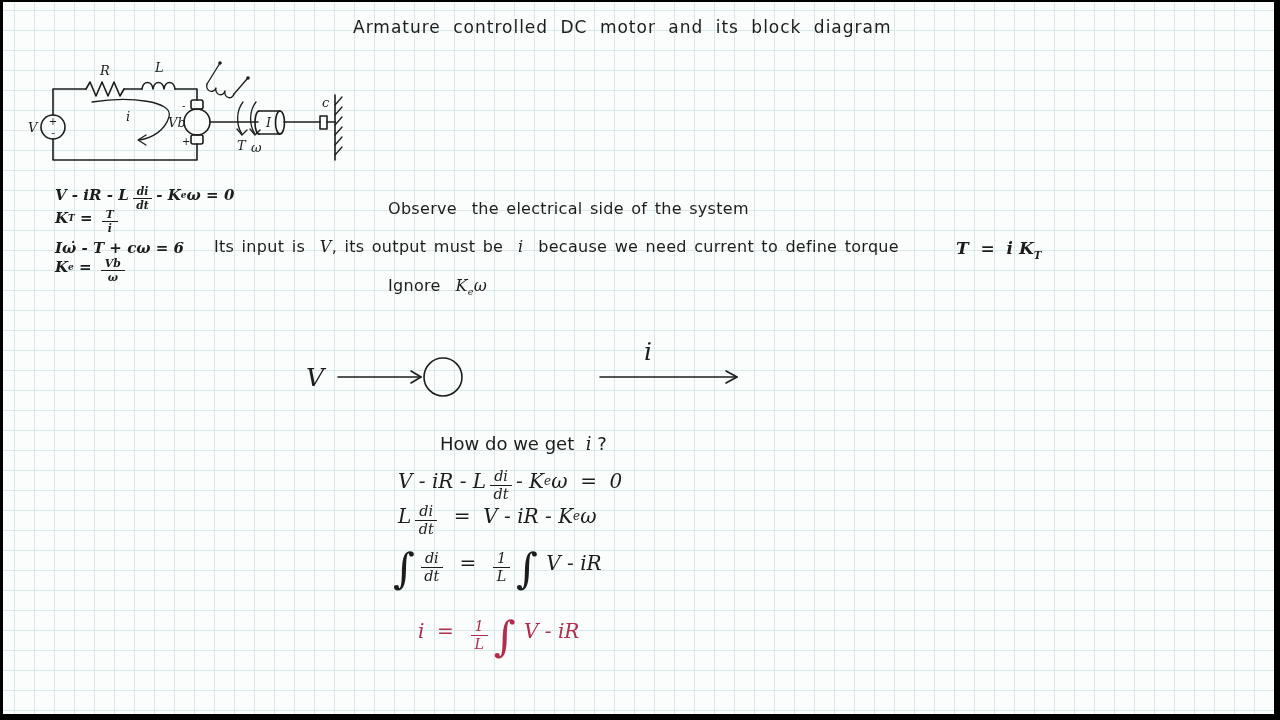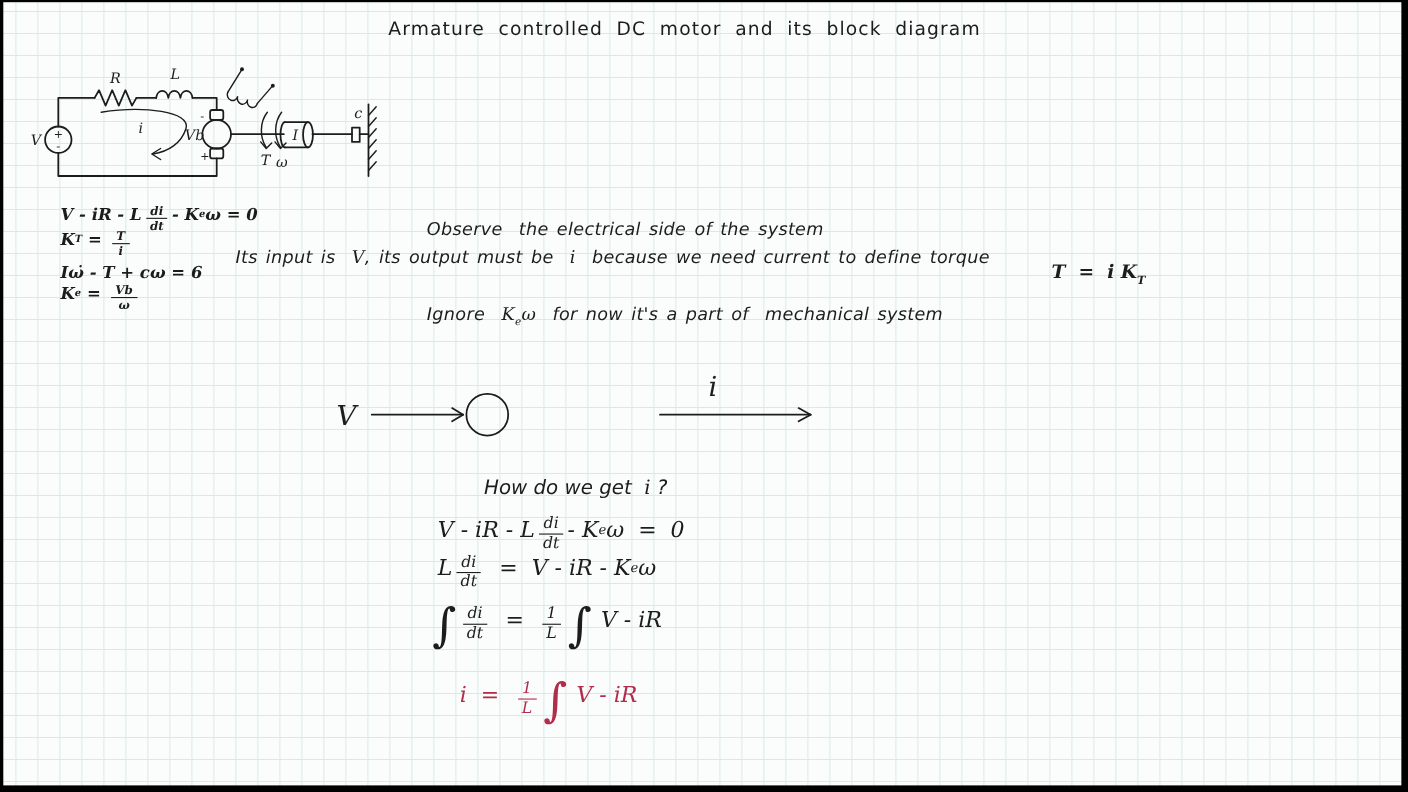--- a/index.html
+++ b/index.html
@@ -14,21 +14,21 @@
   .edge{position:absolute;background:#000;}
   .edge.l{left:0;top:0;width:3px;height:720px;}
   .edge.r{right:0;top:0;width:6px;height:720px;}
   .edge.b{left:0;bottom:0;width:1280px;height:6px;}
   .edge.t{left:0;top:0;width:1280px;height:2px;}
   .abs{position:absolute;}
   .title{font-size:17px;letter-spacing:1px;word-spacing:6px;}
   .line{display:flex;align-items:baseline;white-space:pre;}
   .eq{display:flex;align-items:flex-start;white-space:pre;}
   .math{font-family:"DejaVu Serif",serif;font-style:italic;}
-  .prose{font-family:"DejaVu Sans",sans-serif;font-style:italic;}
+  .prose{font-family:"DejaVu Sans",sans-serif;}
   .sub{font-family:"DejaVu Serif",serif;font-style:italic;font-size:0.6em;position:relative;top:0.45em;}
   .frac{display:inline-flex;flex-direction:column;align-items:center;
         font-family:"DejaVu Serif",serif;font-style:italic;
         font-size:0.72em;line-height:1.05;margin:0 4px;}
   .frac .num{border-bottom:1.5px solid currentColor;padding:0 4px 1px;}
   .frac .den{padding-top:1px;}
   .intg{font-family:"DejaVu Serif",serif;font-style:normal;font-size:2.1em;line-height:0.85;margin:0 2px;}
   .small{font-size:15px;font-weight:bold;}
   .p16{font-size:16px;letter-spacing:0.3px;word-spacing:2px;}
   .p18{font-size:18px;}
@@ -117,23 +117,23 @@
       <path class="wire thin" d="M313,50 l7,-8 M313,60 l7,-8 M313,70 l7,-8 M313,80 l7,-8 M313,90 l7,-8 M313,100 l7,-8"></path>
     </g>
   </svg>
 
   <div class="abs eq small" style="left:55px;top:186px;"><span class="math">V - iR - L</span><span class="frac"><span class="num">di</span><span class="den">dt</span></span><span class="math">- K</span><span class="sub">e</span><span class="math">ω = 0</span></div>
   <div class="abs eq small" style="left:55px;top:209px;"><span class="math">K</span><span class="sub">T</span><span class="math"> = </span><span class="frac"><span class="num">T</span><span class="den">i</span></span></div>
   <div class="abs eq small" style="left:55px;top:239px;"><span class="math">Iω̇ - T + cω = 6</span></div>
   <div class="abs eq small" style="left:55px;top:258px;"><span class="math">K</span><span class="sub">e</span><span class="math"> = </span><span class="frac"><span class="num">Vb</span><span class="den">ω</span></span></div>
 
   <div class="abs line p16" style="left:388px;top:199px;"><span class="prose">Observe  the electrical side of the system</span></div>
-  <div class="abs line p16" style="left:214px;top:224px;"><span class="prose">Its input is  </span><span class="math">V</span><span class="prose">, its output must be  </span><span class="math">i</span><span class="prose">  because we need current to define torque</span></div>
+  <div class="abs line p16" style="left:214px;top:237px;"><span class="prose">Its input is  </span><span class="math">V</span><span class="prose">, its output must be  </span><span class="math">i</span><span class="prose">  because we need current to define torque</span></div>
   <div class="abs line bold" style="left:956px;top:238px;font-size:17px;"><span class="math">T  =  i K</span><span class="sub">T</span></div>
-  <div class="abs line p16" style="left:344px;top:276px;margin-left:44px;"><span class="prose">Ignore  </span><span class="math">K</span><span class="sub">e</span><span class="math">ω</span><span class="prose">  for now it's a part of  mechanical system</span></div>
+  <div class="abs line p16" style="left:344px;top:276px;margin-left:44px;"><span class="prose">Ignore  </span><span class="math">K</span><span class="sub">e</span><span class="math">ω</span></div>
 
   <svg width="460" height="70" viewBox="0 0 460 70" style="left:290px;top:342px;">
     <text class="lg" x="16" y="44">V</text>
     <g>
       <path class="wire" d="M48,35 H131"></path>
       <path class="wire" d="M131,35 l-10,-6 M131,35 l-10,6"></path>
     </g>
     <circle class="wire" cx="153" cy="35" r="19"></circle>
     <g>
       <path class="wire" d="M310,35 H447"></path>

